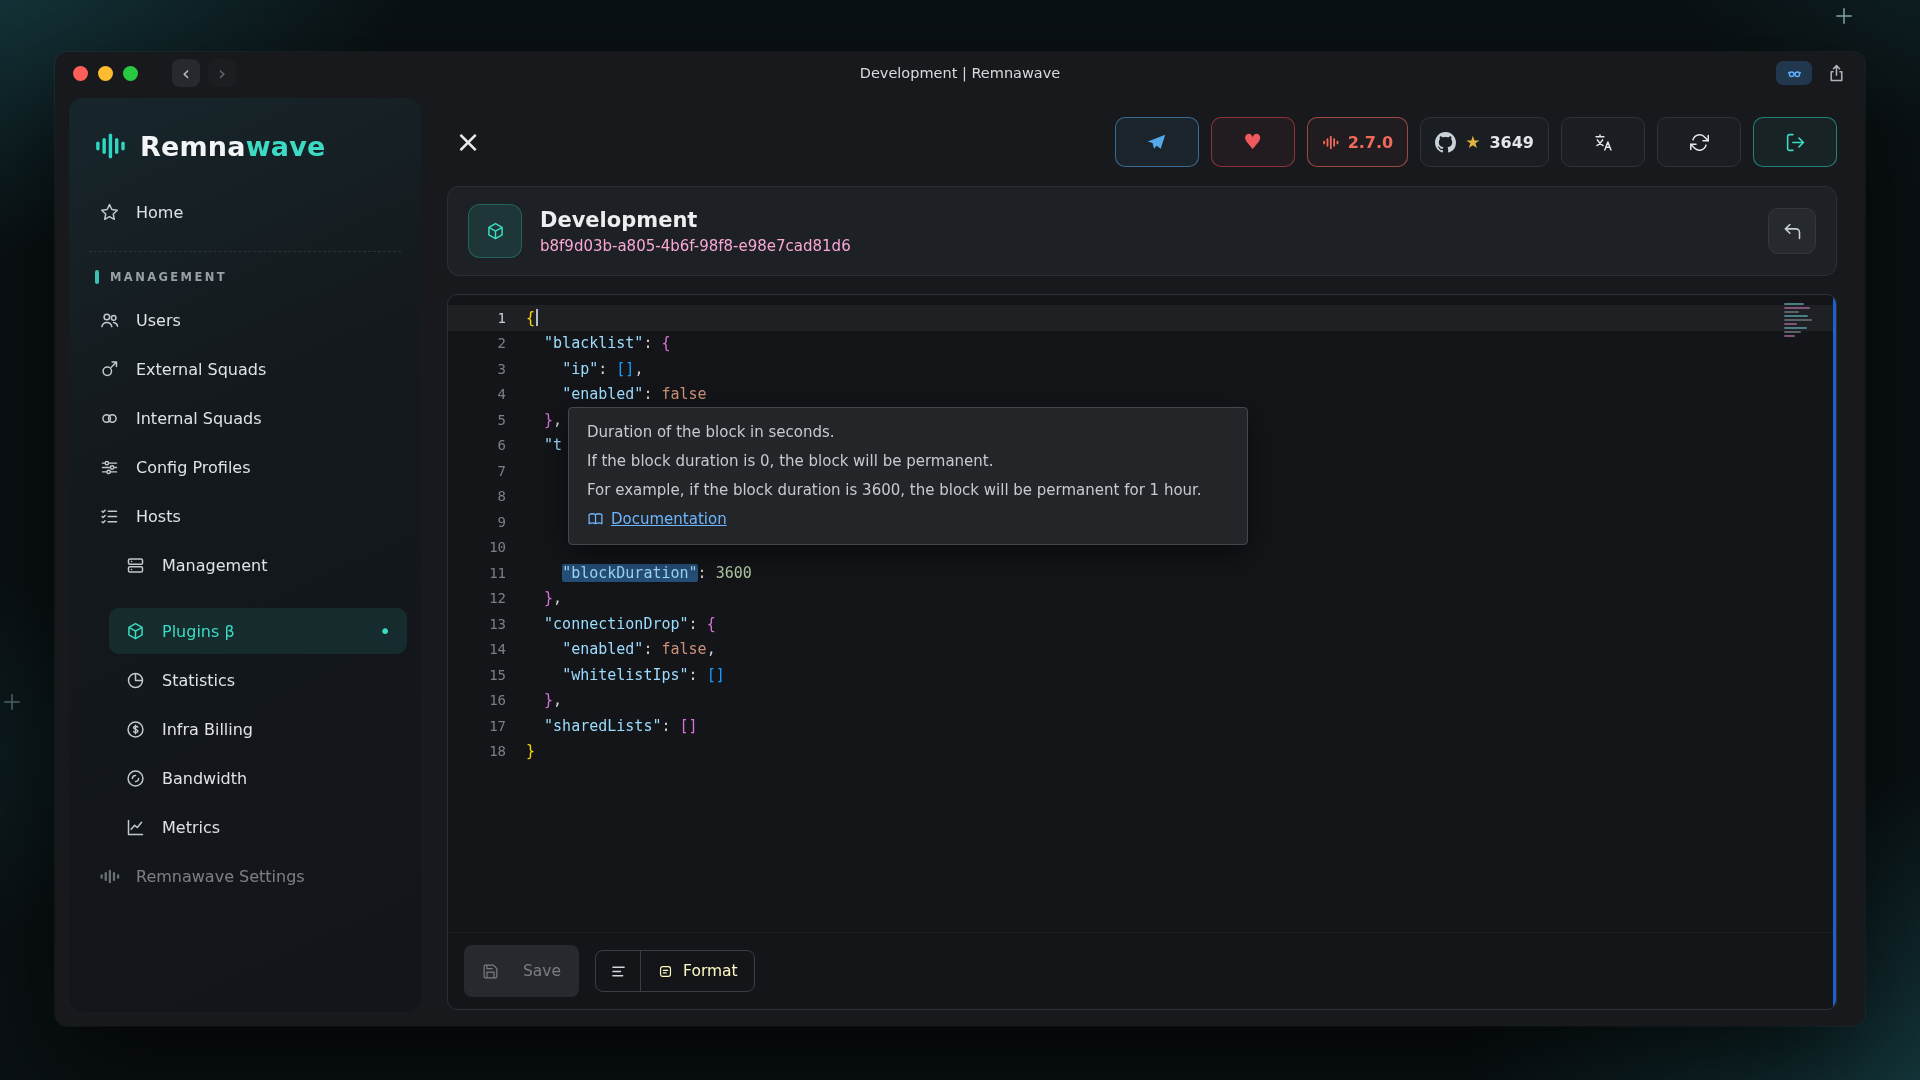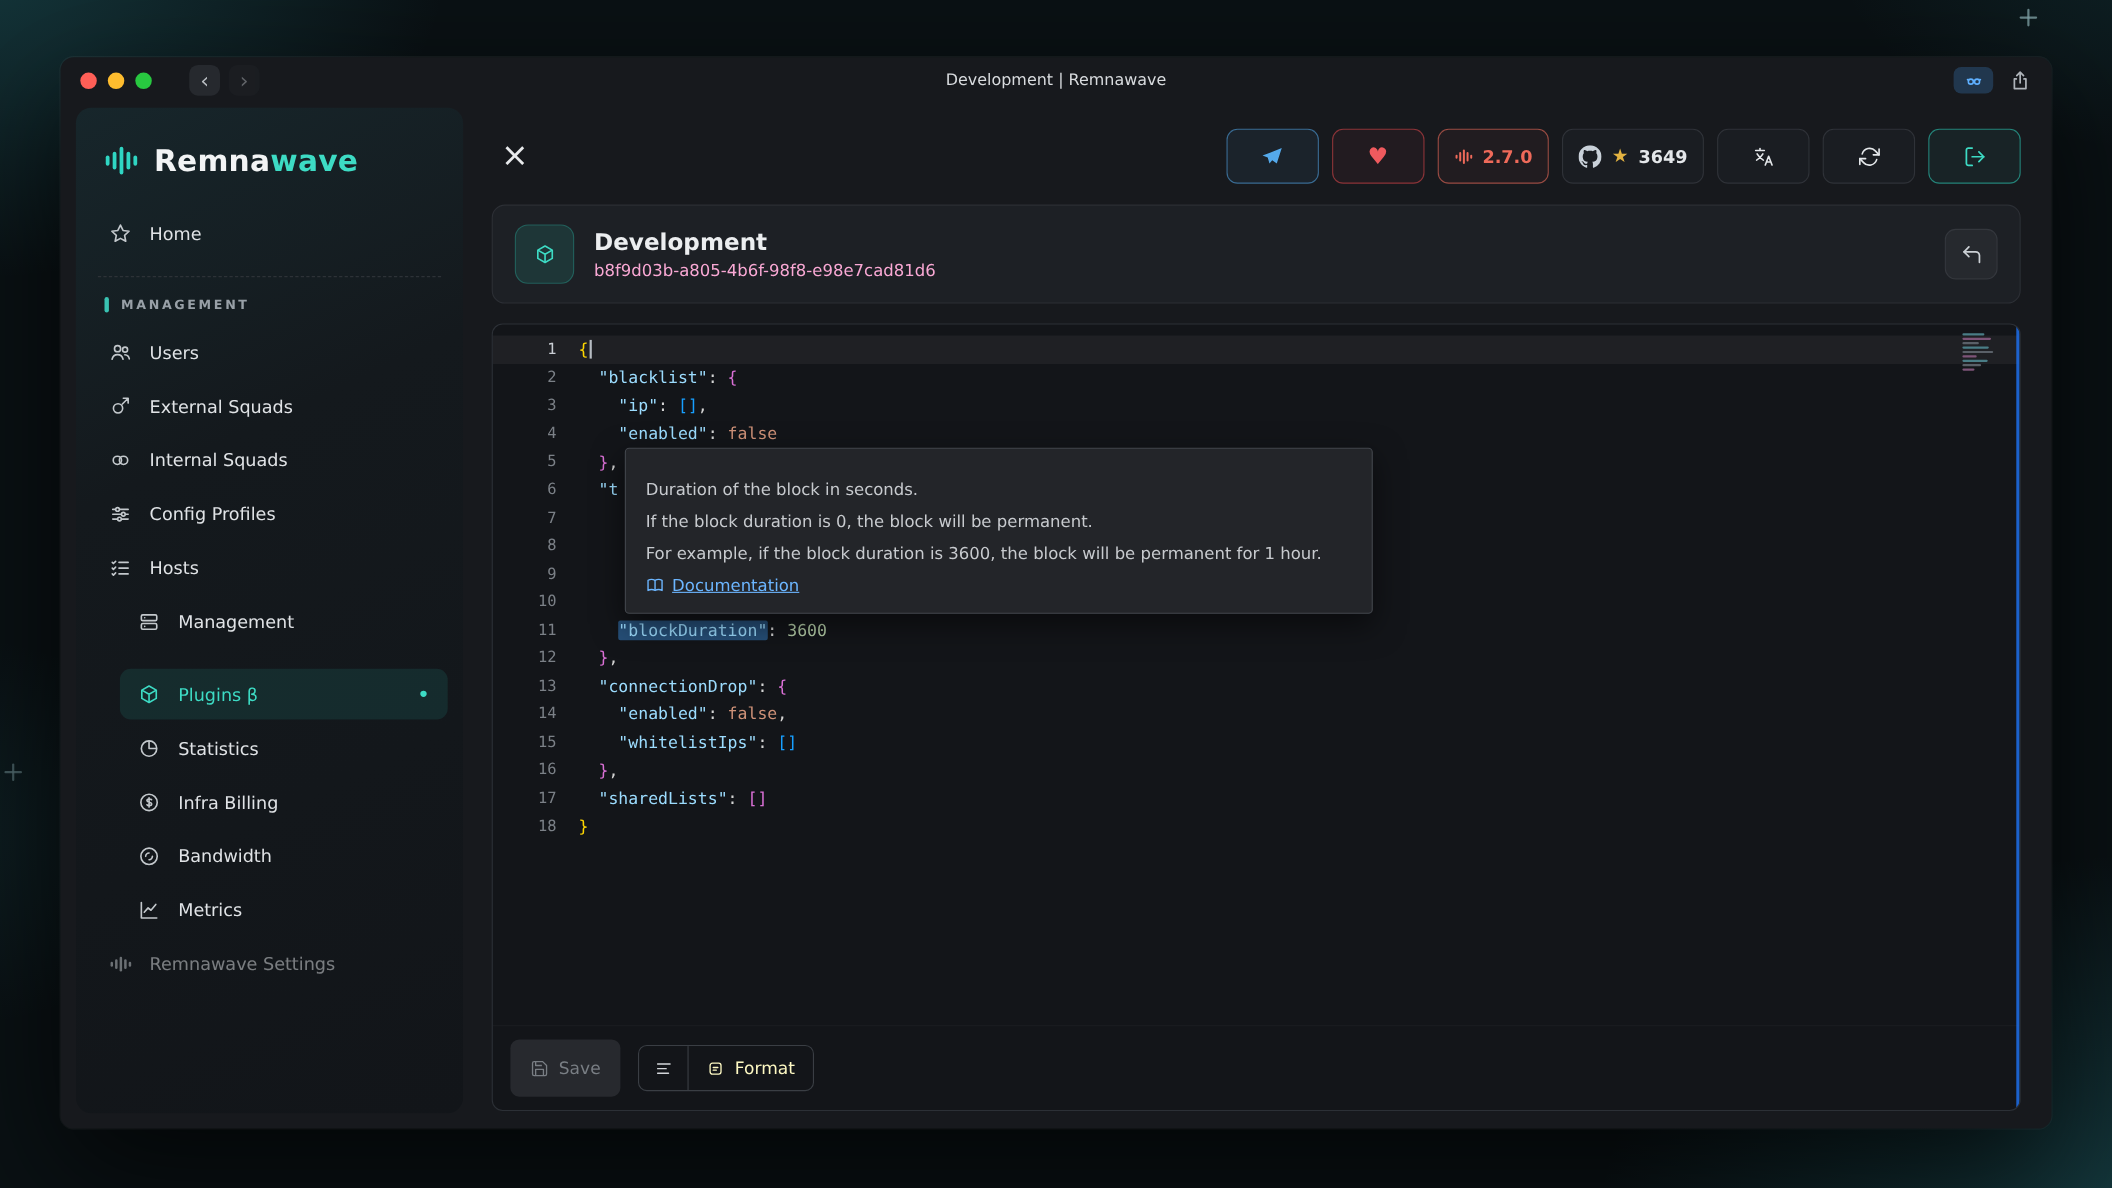--- a/index.html
+++ b/index.html
@@ -93,27 +93,27 @@
   .code-line.active .code-text:after{content:"";display:inline-block;width:1.5px;height:17px;
     background:#b6bcc2;vertical-align:-3px;margin-left:1px;}
   .tok-key{color:#9cdcfe}.tok-val{color:#ce9178}.tok-num{color:#b5cea8}
   .tok-b0{color:#ffd700}.tok-b1{color:#da70d6}.tok-b2{color:#179fff}
   .tok-sel{background:#264f78;border-radius:2px;}
   .minimap{position:absolute;top:8px;right:16px;width:36px;display:flex;flex-direction:column;gap:2px;}
   .minimap i{display:block;height:2px;border-radius:1px;}
   .overview-ruler{position:absolute;top:0;bottom:0;right:0;width:3px;background:#1f6feb;opacity:.85;}
 
   .tooltip{position:absolute;left:120px;top:112px;width:642px;background:#232529;border:1px solid #43474d;
-    border-radius:4px;padding:28px 18px 12px;box-shadow:0 10px 28px rgba(0,0,0,.5);z-index:6;}
+    border-radius:4px;padding:15px 18px 12px;box-shadow:0 10px 28px rgba(0,0,0,.5);z-index:6;}
   .tooltip p{margin:0 0 11px;font-size:15px;color:#c7cace;font-family:"DejaVu Sans",sans-serif;}
   .tooltip .doc-link{display:inline-flex;align-items:center;gap:7px;color:#6cb6ff;font-size:15px;
     text-decoration:underline;font-family:"DejaVu Sans",sans-serif;}
 
   .editor-footer{display:flex;align-items:center;gap:16px;padding:12px 16px;border-top:1px solid rgba(255,255,255,.04);}
-  .save-btn{display:flex;align-items:center;gap:9px;background:#27292e;color:#797e84;border-radius:8px;
+  .save-btn{display:flex;align-items:center;gap:24px;background:#27292e;color:#797e84;border-radius:8px;
     padding:0 18px;height:52px;font-size:15.5px;}
   .btn-group{display:flex;align-items:stretch;height:40px;border:1px solid #3a3e44;border-radius:8px;overflow:hidden;}
   .icon-btn{width:44px;display:flex;align-items:center;justify-content:center;color:#d3d6da;}
   .group-sep{width:1px;background:#3a3e44;}
   .format-btn{display:flex;align-items:center;gap:9px;padding:0 16px;color:#fef9c3;font-size:15.5px;}
 </style>
 </head>
 <body>
 
 <div class="stage">

